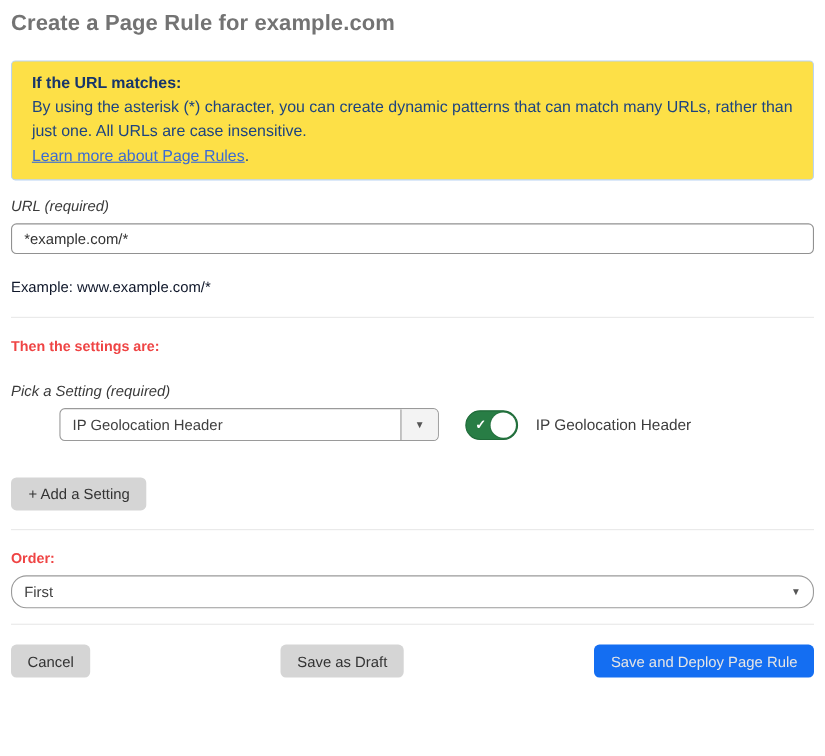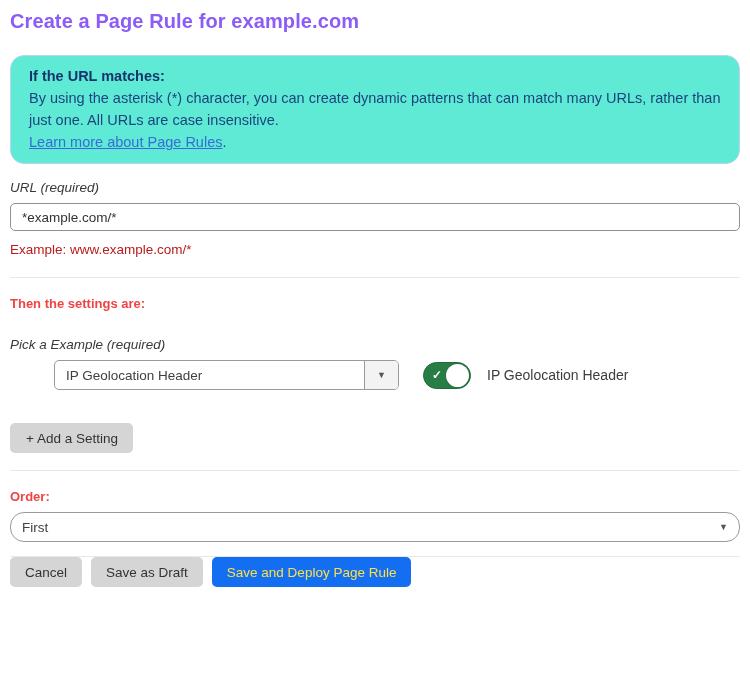--- a/index.html
+++ b/index.html
@@ -8,29 +8,29 @@
     background: #ffffff;
     font-family: "Liberation Sans", sans-serif;
     color: #333333;
     overflow: hidden;
   }
   .container { padding: 10px 10px 0 10px; width: 750px; }
 
   .page-title {
     font-size: 20px;
     font-weight: 700;
-    color: #8b5cf6;
+    color: #737373;
     letter-spacing: 0.1px;
   }
 
   .info-box {
     margin-top: 22px;
-    background: #5eead4;
+    background: #fde047;
     border: 1px solid #b9d4f3;
-    border-radius: 14px;
+    border-radius: 4px;
     padding: 9px 18px 10px 18px;
     font-size: 14.5px;
     line-height: 22px;
     color: #1d3f7c;
   }
   .info-box .info-heading { font-weight: 700; color: #17356b; }
   .info-box .info-body { color: #1d4380; }
   .info-link {
     color: #3a6bd4;
     text-decoration: underline;
@@ -53,23 +53,23 @@
     border-radius: 5px;
     padding: 0 11px;
     font-size: 13.5px;
     font-family: "Liberation Sans", sans-serif;
     color: #333333;
     background: #ffffff;
     outline: none;
   }
 
   .helper-text {
-    margin-top: 11px;
-    font-size: 13.5px;
-    color: #b91c1c;
+    margin-top: 22px;
+    font-size: 13.5px;
+    color: #0f172a;
   }
 
   .divider {
     margin-top: 20px;
     border: none;
     border-top: 1px solid #e8e8e8;
     width: 730px;
   }
 
   .section-heading {
@@ -158,21 +158,21 @@
     justify-content: center;
     height: 30px;
     padding: 0 15px;
     border: none;
     border-radius: 5px;
     font-size: 13.5px;
     font-family: "Liberation Sans", sans-serif;
     cursor: pointer;
   }
   .btn-gray { background: #d5d5d5; color: #333333; }
-  .btn-blue { background: #146ef2; color: #fde047; }
+  .btn-blue { background: #146ef2; color: #e5e5e5; }
 
   .add-setting-btn { margin-top: 33px; padding-left: 16px; }
 
   .select-box {
     margin-top: 8px;
     width: 730px;
     height: 30px;
     border: 1px solid #9a9a9a;
     border-radius: 14px;
     background: #ffffff;
@@ -188,22 +188,24 @@
 
   .order-helper {
     margin-top: 6px;
     font-size: 13.5px;
     color: #4a4a4a;
     line-height: 20px;
     width: 730px;
   }
 
   .footer {
+    margin-top: 18px;
     display: flex;
     gap: 9px;
+    justify-content: space-between;
   }
 </style>
 </head>
 <body>
 
 <div class="container">
 
   <h1 class="page-title">Create a Page Rule for example.com</h1>
 
   <div class="info-box">
@@ -215,21 +217,21 @@
   </div>
 
   <div class="field-label">URL (required)</div>
   <input class="text-input" type="text" value="*example.com/*" style="">
   <div class="helper-text">Example: www.example.com/*</div>
 
   <hr class="divider">
 
   <div class="section-heading">Then the settings are:</div>
 
-  <div class="field-label picker-label">Pick a Example (required)</div>
+  <div class="field-label picker-label">Pick a Setting (required)</div>
 
   <div class="setting-row">
     <div class="combobox">
       <div class="combobox-value">IP Geolocation Header</div>
       <div class="combobox-button">
         <span>▼</span>
       </div>
     </div>
     <div class="toggle">
       <span class="toggle-check">✓</span>

